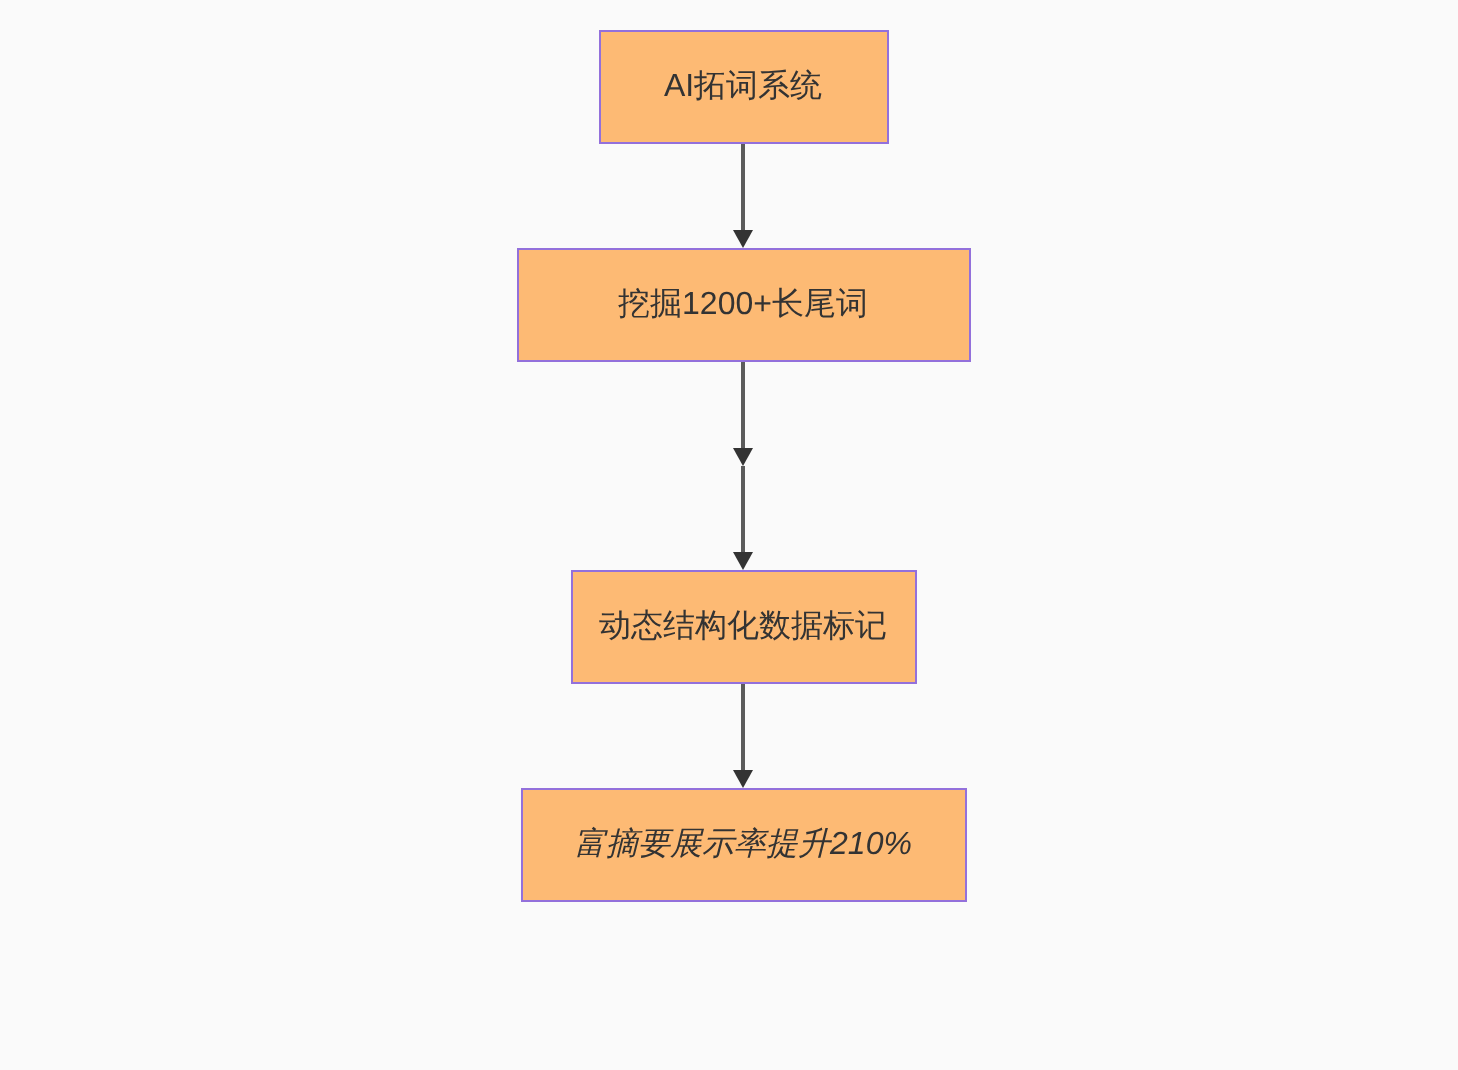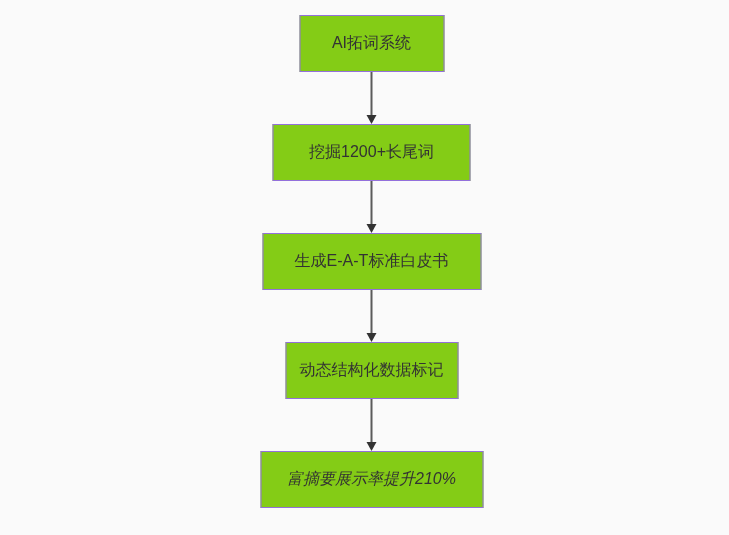--- a/index.html
+++ b/index.html
@@ -21,33 +21,33 @@
     top: 15px;
     left: 50%;
     transform: translateX(-50%) translateX(7px);
     display: flex;
     flex-direction: column;
     align-items: center;
   }
   .flow-node {
     box-sizing: border-box;
     height: 57px;
-    background: #84cc16;
+    background: #fdba74;
     border: 1px solid #9370db;
     color: #333333;
     font-size: 16px;
     display: flex;
     align-items: center;
     justify-content: center;
     white-space: nowrap;
     text-align: center;
   }
   
   .flow-node.n0 { width: 145px; }
-  .flow-node.n1 { width: 198px; }
+  .flow-node.n1 { width: 227px; }
   .flow-node.n2 { width: 219px; }
   .flow-node.n3 { width: 173px; }
   .flow-node.n4 { width: 223px; font-style: italic; }
 
   .flow-arrow {
     height: 52px;
     display: flex;
     flex-direction: column;
     align-items: center;
   }
@@ -81,23 +81,20 @@
 
     <div class="flow-node n1">
       <span>挖掘1200+长尾词</span>
     </div>
 
     <div class="flow-arrow">
       <div class="shaft"></div>
       <div class="head"></div>
     </div>
 
-    <div class="flow-node n2">
-      <span>生成E-A-T标准白皮书</span>
-    </div>
 
     <div class="flow-arrow">
       <div class="shaft"></div>
       <div class="head"></div>
     </div>
 
     <div class="flow-node n3">
       <span>动态结构化数据标记</span>
     </div>
 

